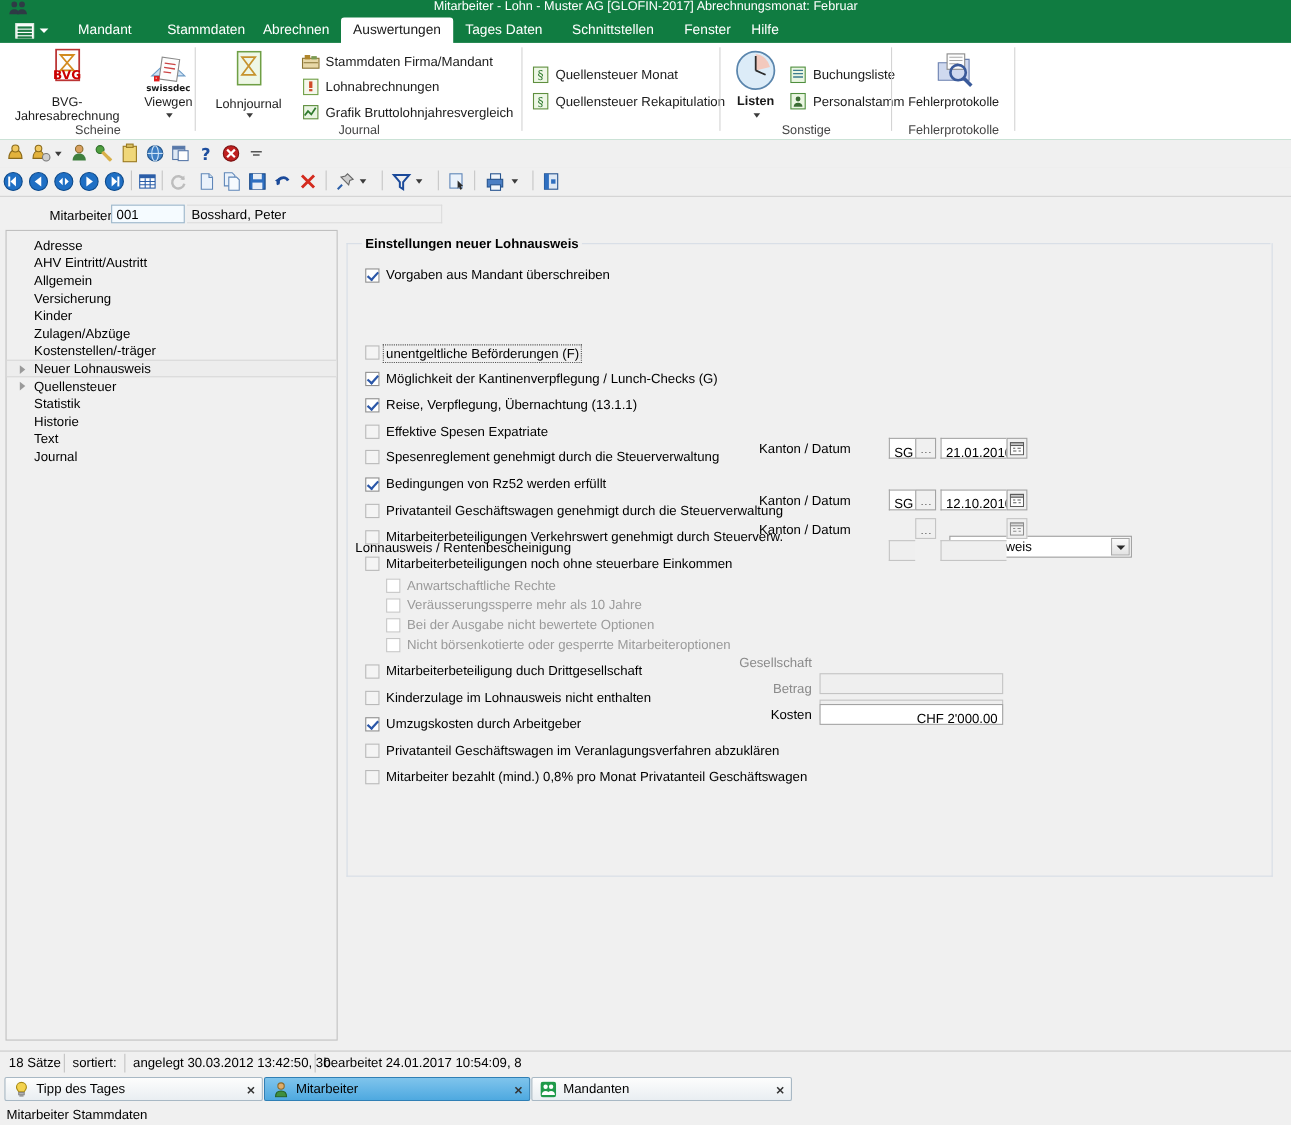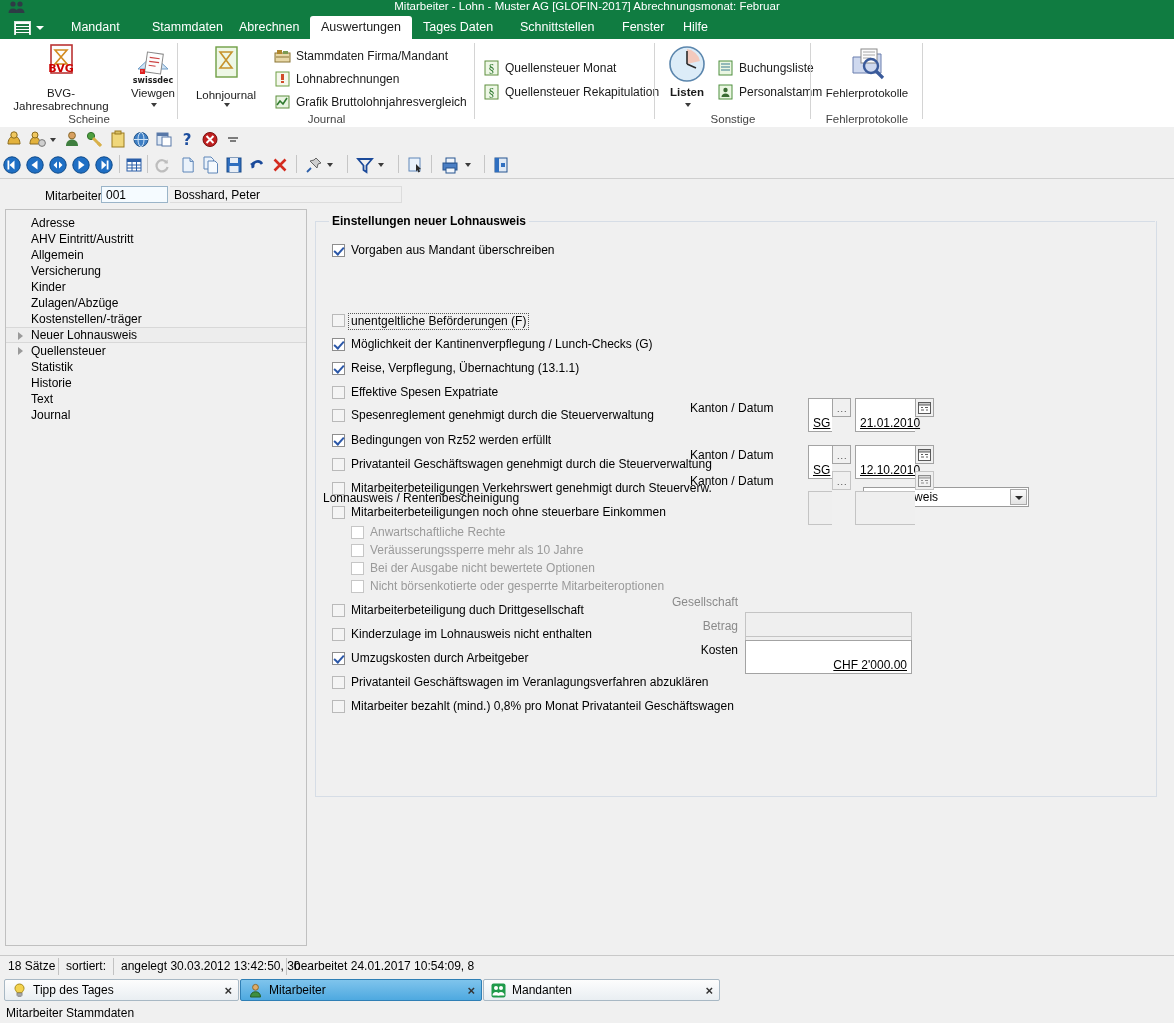--- a/index.html
+++ b/index.html
@@ -69,21 +69,21 @@
   .cb.dis{background:#ffffff;border:1px solid #c6c6c6;}
   .cb.on:after{content:"";position:absolute;left:3px;top:0px;width:4px;height:8px;border:solid #2b57a8;border-width:0 2px 2px 0;transform:rotate(42deg);}
   .cbl{position:absolute;left:19px;top:0px;font-size:12px;line-height:15px;white-space:nowrap;color:#000;}
   .cbl.grey{color:#9a9a9a;}
   .focusbox{border:1px dotted #555;padding:0 2px;margin-left:-3px;text-align:right;}
 
   .flabel{position:absolute;font-size:12px;text-align:right;color:#000;}
   .flabel.grey{color:#8a8a8a;}
 
   .tinput{position:absolute;box-sizing:border-box;height:19px;background:#ffffff;border:1px solid #a3a3a3;
-          font-size:12px;line-height:17px;padding:16px 4px;color:#000;text-decoration:underline;}
+          font-size:12px;line-height:17px;padding:4px 4px;color:#000;}
   .tinput.dis{background:#efefef;border:1px solid #c4c4c4;color:#3c3c3c;margin-top:20px;}
   .tinput.ralign{text-align:right;}
   .mini-btn{position:absolute;box-sizing:border-box;width:19px;height:19px;background:#f0f0f0;border:1px solid #a3a3a3;cursor:pointer;}
   .mini-btn.dis{background:#efefef;border:1px solid #c4c4c4;}
   .mini-btn .dots{position:absolute;left:4px;bottom:4px;font-size:9px;line-height:6px;color:#3c3c3c;letter-spacing:1px;}
 
   #combo{position:absolute;left:553px;top:278px;width:166px;height:20px;background:#ffffff;border:1px solid #9b9b9b;box-sizing:border-box;cursor:pointer;}
   #combo .val{position:absolute;left:4px;top:1px;font-size:12px;line-height:16px;}
   #combo .btn{position:absolute;right:1px;top:1px;width:17px;height:16px;background:linear-gradient(#fbfbfb,#e3e3e3);border:1px solid #a8a8a8;box-sizing:border-box;}
   #combo .btn:after{content:"";position:absolute;left:4px;top:6px;width:0;height:0;border-left:4px solid transparent;border-right:4px solid transparent;border-top:4px solid #2b2b2b;}

